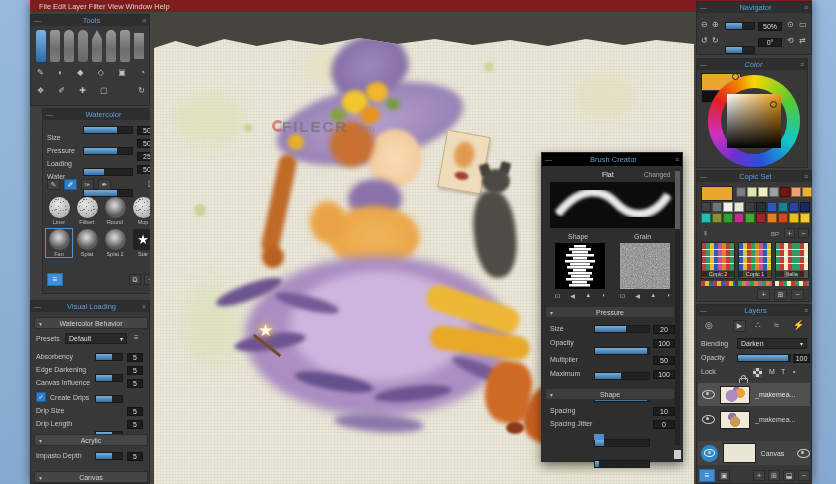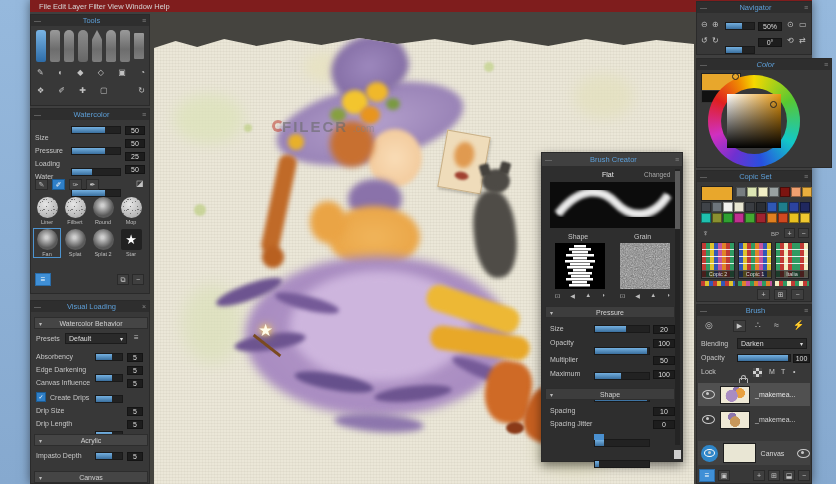--- a/index.html
+++ b/index.html
@@ -85,21 +85,21 @@
     <div class="p" style="left:6px;top:72px;width:108px;display:flex;justify-content:space-between;">
       <span class="ic">❖</span>
       <span class="ic">✐</span>
       <span class="ic">✚</span>
       <span class="ic">▢</span>
       <span class="ic" style="opacity:0;">.</span>
       <span class="ic">↻</span>
     </div>
   </div>
 
-  <div class="panel" style="left:0;top:108px;width:120px;height:186px;">
+  <div class="panel" style="left:12px;top:108px;width:120px;height:186px;">
     <div class="phead">
       <span>—</span>
       <span class="ptitle">Watercolor</span>
       <span>≡</span>
     </div>
 
     <div class="p" style="left:4px;top:17px;width:34px;"><span class="lbl">Size</span></div>
     <div class="p track" style="left:40px;top:17px;width:50px;">
           <div class="fill" style="width:68%;"></div>
         </div>
@@ -289,21 +289,21 @@
       <div class="p" style="left:128px;top:84px;">
         <span class="wmark">FILECR</span>
         <span style="color:rgba(130,130,130,.55);font-size:10px;text-align:center;">.com</span>
         <div class="p" style="left:-10px;top:2px;width:12px;height:12px;border:3px solid rgba(190,60,50,.55);border-right-color:transparent;border-radius:50%;box-sizing:border-box;"></div>
       </div>
     </div>
   </div>
 
 
   <div class="panel shadowed" style="left:511px;top:152px;width:142px;height:310px;background:#2e2e2e;">
-    <div class="phead" style="height:13px;background:#404040;">
+    <div class="phead" style="height:13px;background:#000000;">
       <span>—</span>
       <span class="ptitle">Brush Creator</span>
       <span>≡</span>
     </div>
     <div class="p" style="left:60px;top:18px;font-size:7px;color:#e8e8e8;">Flat</div>
     <div class="p" style="left:102px;top:18px;font-size:6.5px;color:#a8a8a8;">Changed</div>
 
     <div class="p" style="left:8px;top:29px;width:126px;height:46px;background:#0c0c0c;">
       <svg width="126" height="46">
         <defs>
@@ -423,21 +423,21 @@
     <span class="p ic" style="left:4px;top:35px;">↺</span>
     <span class="p ic" style="left:15px;top:35px;">↻</span>
     <div class="p track" style="left:28px;top:36px;width:30px;">
           <div class="fill" style="width:58%;"></div>
         </div>
     <div class="p vbox" style="left:61px;top:36px;width:24px;height:9px;">0°</div>
     <span class="p ic" style="left:90px;top:35px;">⟲</span>
     <span class="p ic" style="left:102px;top:35px;">⇄</span>
   </div>
 
-  <div class="panel" style="left:666px;top:58px;width:136px;height:110px;font-style:italic;">
+  <div class="panel" style="left:666px;top:58px;width:112px;height:110px;font-style:italic;">
     <div class="phead">
       <span>—</span>
       <span class="ptitle">Color</span>
       <span>≡</span>
     </div>
     <div class="p" style="left:4px;top:14px;width:38px;height:17px;background:#e8a72c;border:1px solid #222;"></div>
     <div class="p" style="left:4px;top:31px;width:22px;height:11px;background:#111;border:1px solid #333;"></div>
     <div class="p" style="left:11px;top:16px;width:92px;height:92px;border-radius:50%;background:conic-gradient(#f5d800 0deg,#58c832 60deg,#12c8c8 120deg,#2850e0 170deg,#7030d0 210deg,#d030c0 250deg,#e02020 300deg,#f09000 340deg,#f5d800 360deg);">
       <div class="p" style="left:13px;top:13px;width:66px;height:66px;border-radius:50%;background:#383838;"></div>
       <div class="p" style="left:19px;top:19px;width:54px;height:54px;background:linear-gradient(to bottom,rgba(0,0,0,0),#000),linear-gradient(to right,#fff,#e8990f);"></div>
@@ -503,21 +503,21 @@
     <div class="p" style="left:41px;top:110px;width:34px;height:5px;background:repeating-linear-gradient(90deg,#2f9a62 0 4px,#e08428 4px 8px,#c454a0 8px 12px);"></div>
     <div class="p" style="left:78px;top:110px;width:34px;height:5px;background:repeating-linear-gradient(90deg,#f2eec0 0 4px,#c23a34 4px 8px,#2f9a62 8px 12px);"></div>
     <span class="icbtn p" style="left:60px;top:118px;width:13px;height:11px;font-size:7px;">+</span>
     <span class="icbtn p" style="left:77px;top:118px;width:13px;height:11px;font-size:7px;">⊞</span>
     <span class="icbtn p" style="left:94px;top:118px;width:13px;height:11px;font-size:7px;">−</span>
   </div>
 
   <div class="panel" style="left:666px;top:304px;width:116px;height:180px;">
     <div class="phead">
       <span>—</span>
-      <span class="ptitle">Brush</span>
+      <span class="ptitle">Layers</span>
       <span>≡</span>
     </div>
     <span class="p ic" style="left:8px;top:16px;font-size:9px;">◎</span>
     <span class="icbtn p" style="left:36px;top:15px;width:13px;height:12px;font-size:7px;">▶</span>
     <span class="p ic" style="left:58px;top:16px;font-size:9px;">∴</span>
     <span class="p ic" style="left:77px;top:16px;font-size:9px;">≈</span>
     <span class="p ic" style="left:96px;top:16px;font-size:9px;">⚡</span>
     <div class="p lbl" style="left:4px;top:35px;">Blending</div>
     <div class="p dd" style="left:40px;top:33px;width:70px;">
       <span>Darken</span>

